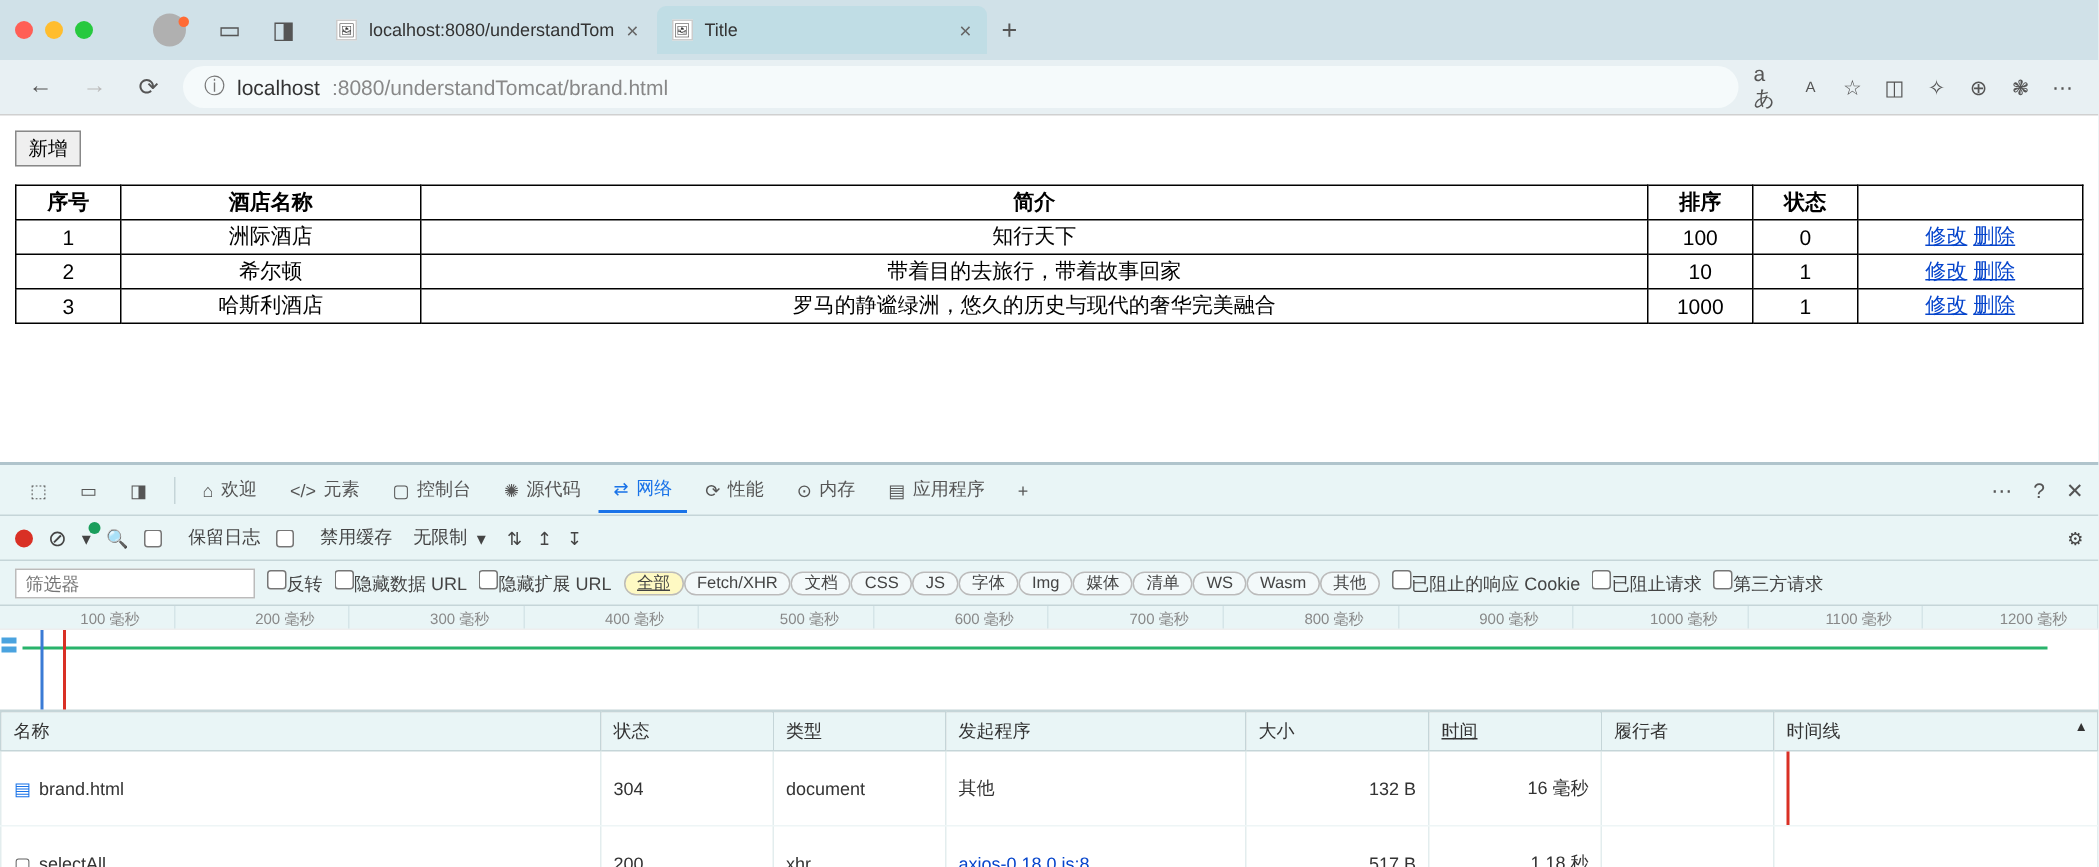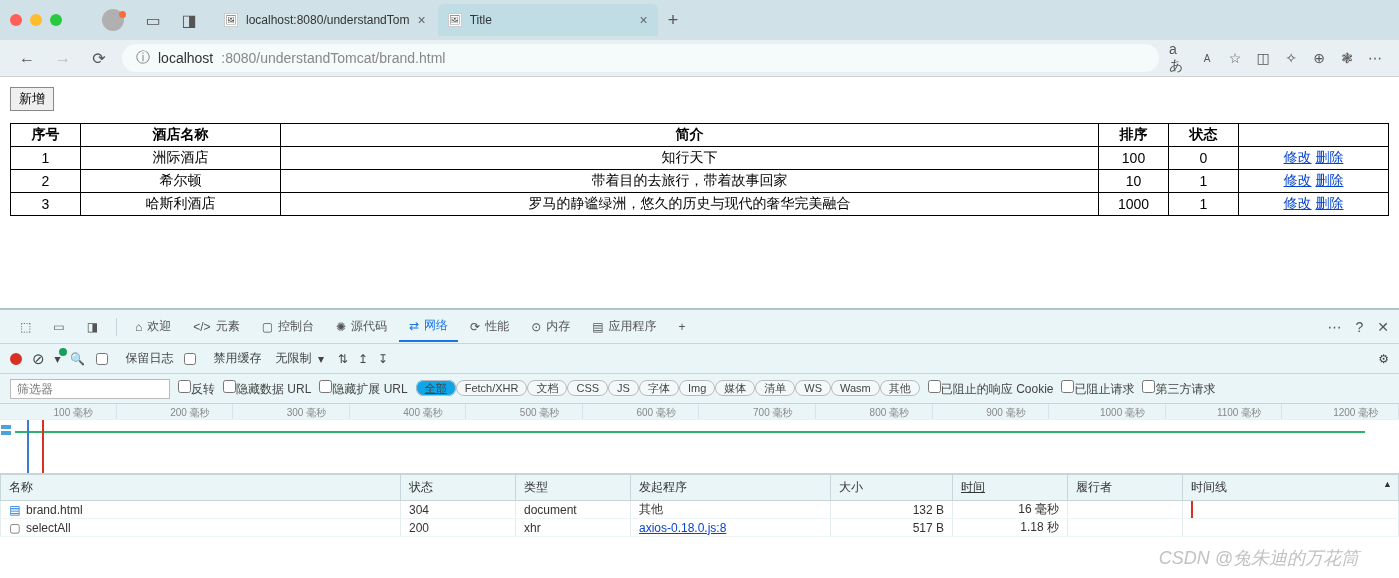--- a/index.html
+++ b/index.html
@@ -173,21 +173,21 @@
     }
     .dt-filterbar .pill {
       border:1px solid #bbb;
       border-radius:10px;
       padding: 1px 8px;
       background:#f3f9fa;
       cursor:pointer;
       font-size: 11px;
     }
     .dt-filterbar .pill.active {
-      background:#0ea5e9;
+      background:#fef9c3;
       text-decoration:underline;
     }
     .dt-timeline {
       height: 70px;
       position:relative;
       border-bottom: 1px solid #c5d5d8;
       background:#fff;
     }
     .dt-timeline .ticks {
       height: 16px;
@@ -214,21 +214,21 @@
       background:#e9f5f6;
       text-align:left;
       padding:4px 8px;
       border:1px solid #c5d5d8;
       font-weight:normal;
       color:#333;
       position:relative;
     }
     .dt-table th .sort-arrow { position:absolute; right:6px; font-size:9px; }
     .dt-table td {
-      padding:0 8px;
+      padding:16px 8px;
       border-left:1px solid #e3edee;
       border-right:1px solid #e3edee;
       border-bottom:1px solid #eef5f6;
       color:#333;
       margin-top:20px;
     }
     .dt-table td.num { text-align:right; }
     .dt-table .file-icon { display:inline-block; width:12px; margin-right:5px; text-align:center; }
     .watermark {
       position:absolute;
@@ -451,14 +451,13 @@
     <td><a class="link">axios-0.18.0.js:8</a></td>
     <td class="num">517 B</td>
     <td class="num">1.18 秒</td>
     <td></td>
     <td style="position:relative;"></td>
           </tr>
         </tbody>
     </table>
   </div>
 
-  <div class="watermark">CSDN @兔朱迪的万花筒</div>
 </div>
 
 </body></html>

